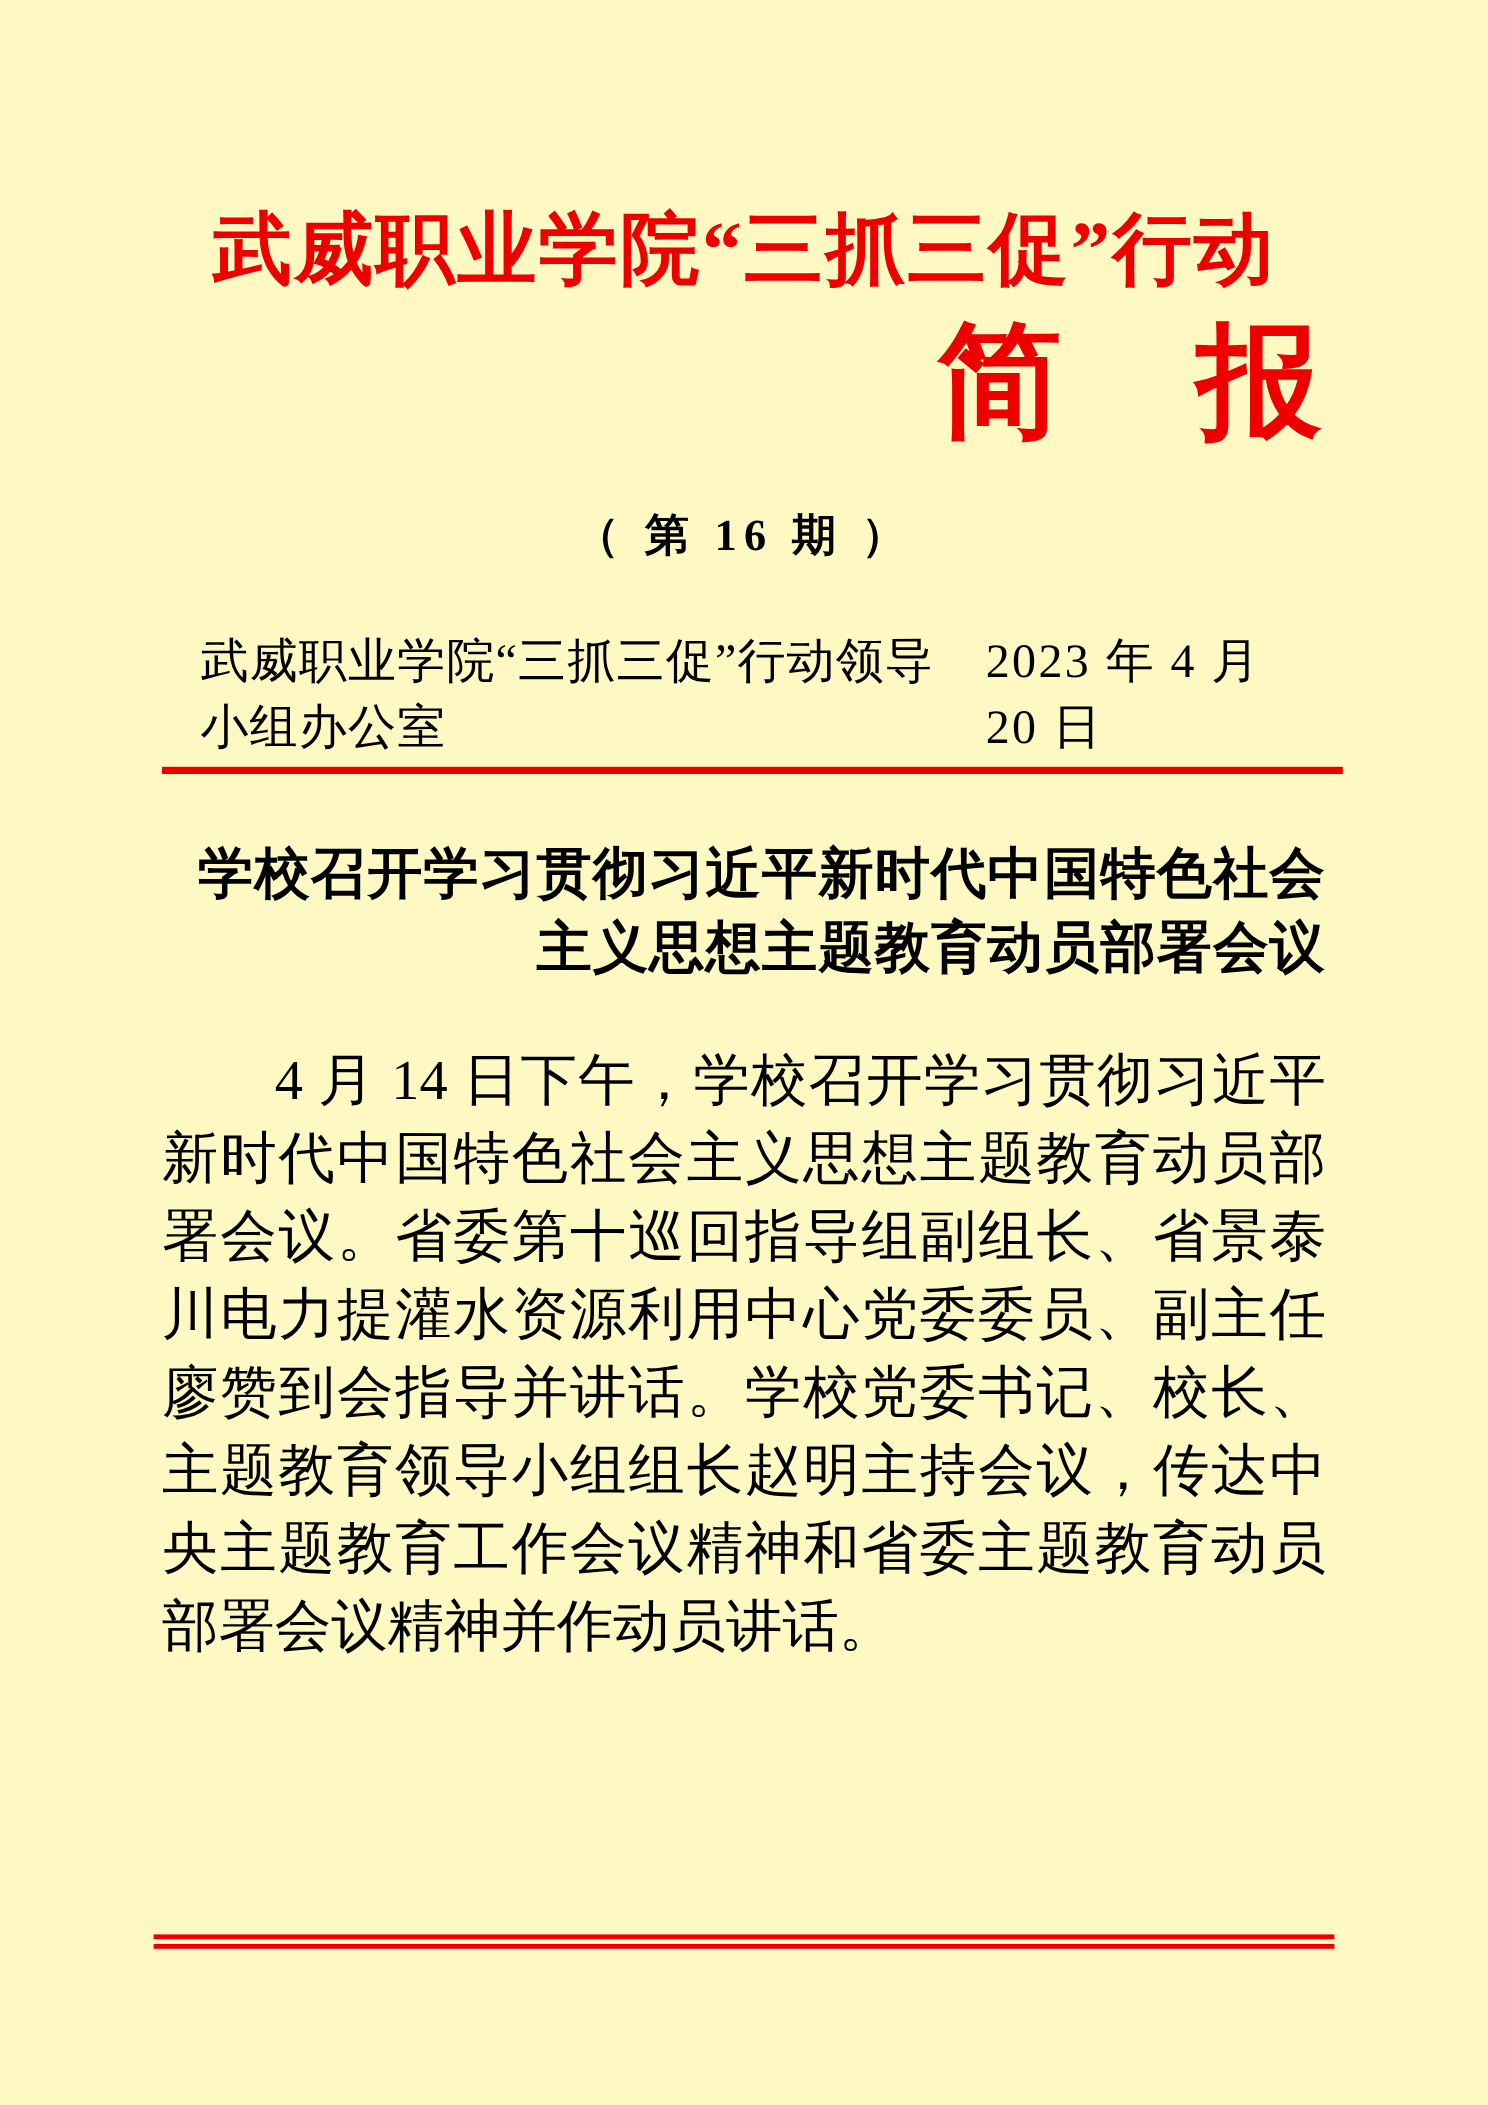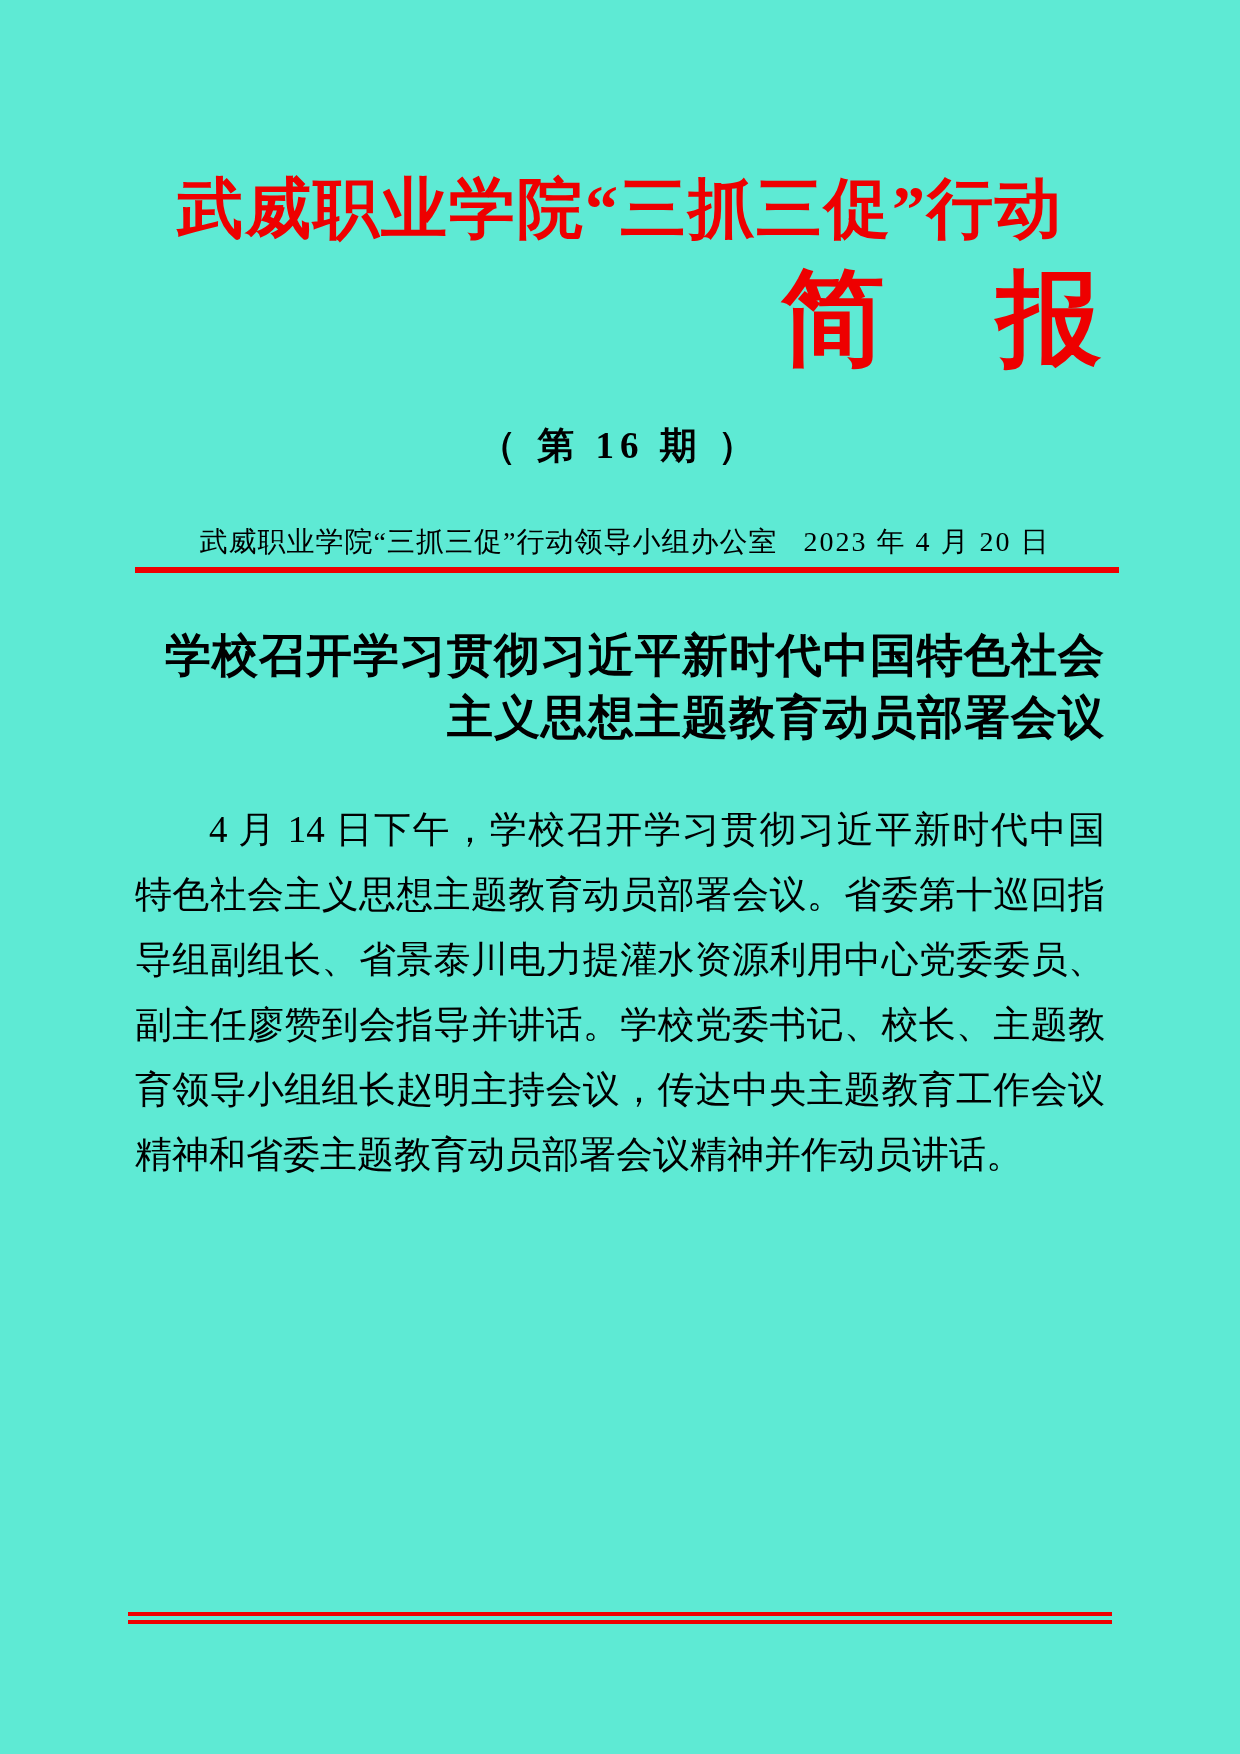--- a/index.html
+++ b/index.html
@@ -4,21 +4,21 @@
 <style>
   * { margin: 0; padding: 0; box-sizing: border-box; }
   html, body { background: #ffffff; }
   body { font-family: "Liberation Serif", "DejaVu Serif", serif; }
 
   .page {
     position: relative;
     width: 1240px;
     height: 1754px;
     margin: 0 auto;
-    background: #5eead4;
+    background: #fef9c3;
     overflow: hidden;
     padding-top: 168px;
   }
 
   .content { width: 970px; margin: 0 auto; }
 
   
   .masthead-title {
     color: #ee0000;
     font-weight: bold;
@@ -45,25 +45,25 @@
     font-size: 37px;
     text-align: center;
     margin-top: 38px;
     letter-spacing: 6px;
     font-weight: bold;
   }
 
   
   .meta-row {
     display: flex;
-    justify-content: center;
+    justify-content: flex-start;
     align-items: flex-end;
     margin-top: 52px;
     padding: 0 22px 0 32px;
-    font-size: 28px;
+    font-size: 40px;
     color: #000000;
   }
   .meta-publisher {
     font-family: "Liberation Serif", "DejaVu Serif", serif;
     letter-spacing: 1px;
   }
   .meta-date {
     font-family: "Liberation Serif", "DejaVu Serif", serif;
     letter-spacing: 2px;
     margin-left: 26px;
@@ -83,21 +83,21 @@
     font-weight: bold;
     color: #000000;
     font-size: 46px;
     line-height: 62px;
     letter-spacing: 1px;
     font-family: "Liberation Serif", "DejaVu Serif", serif;
   }
 
   .article-body {
     margin-top: 48px;
-    font-size: 37px;
+    font-size: 47px;
     line-height: 65px;
     color: #000000;
     text-align: justify;
     font-family: "Liberation Serif", "DejaVu Serif", serif;
   }
   .article-body p {
     text-indent: 2em;
   }
 
   

